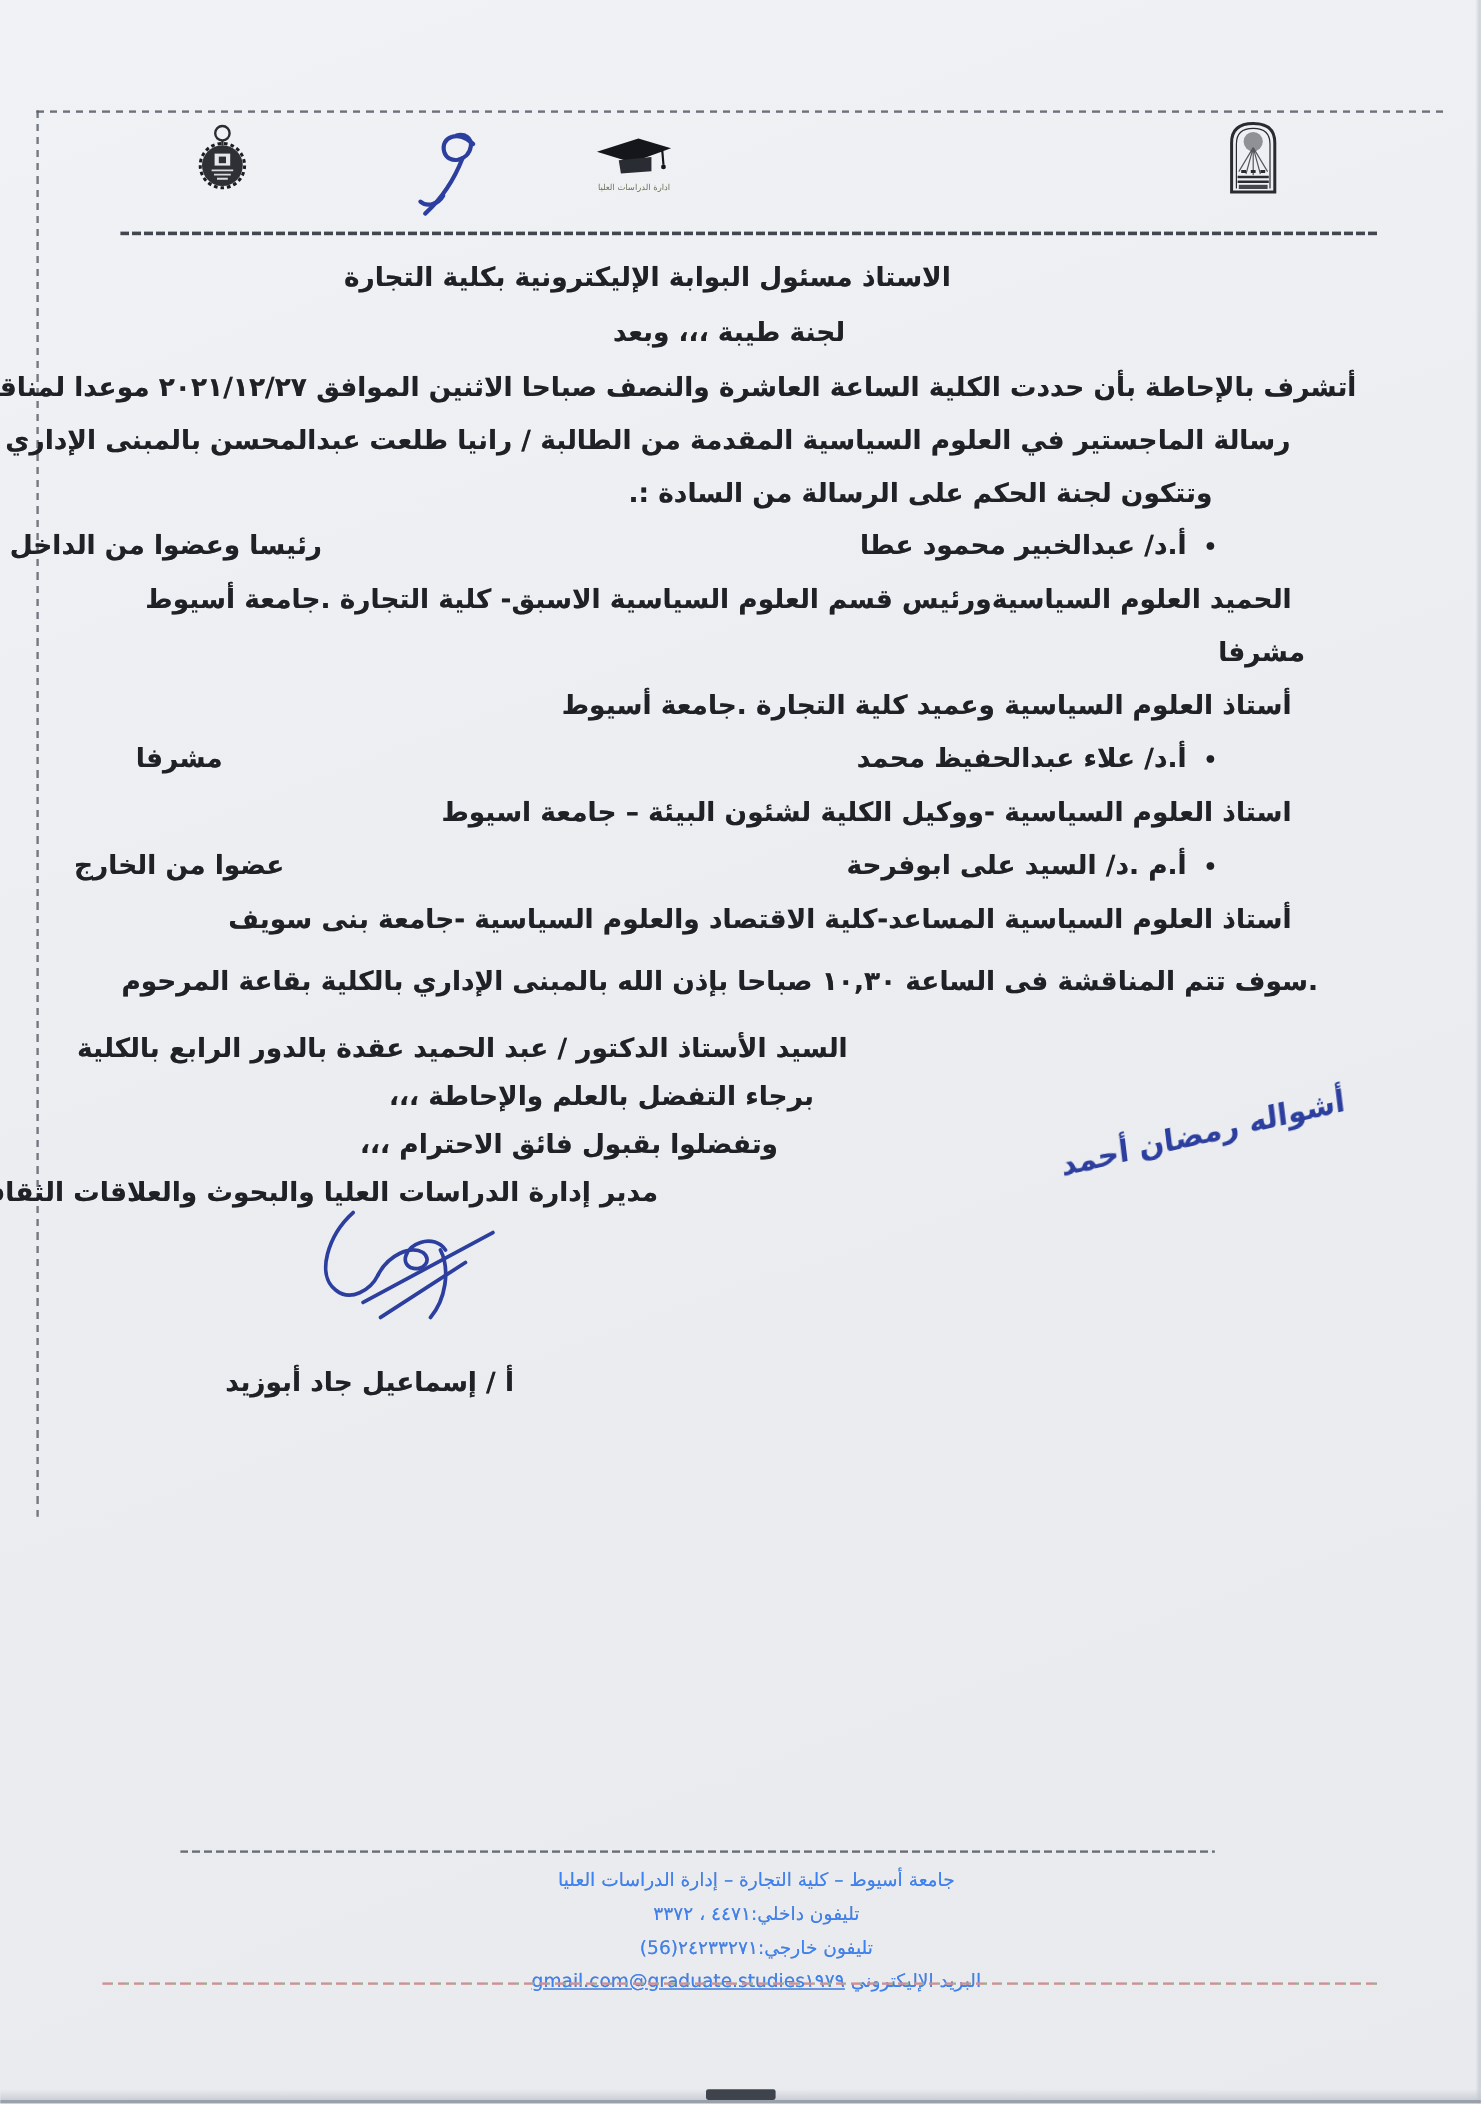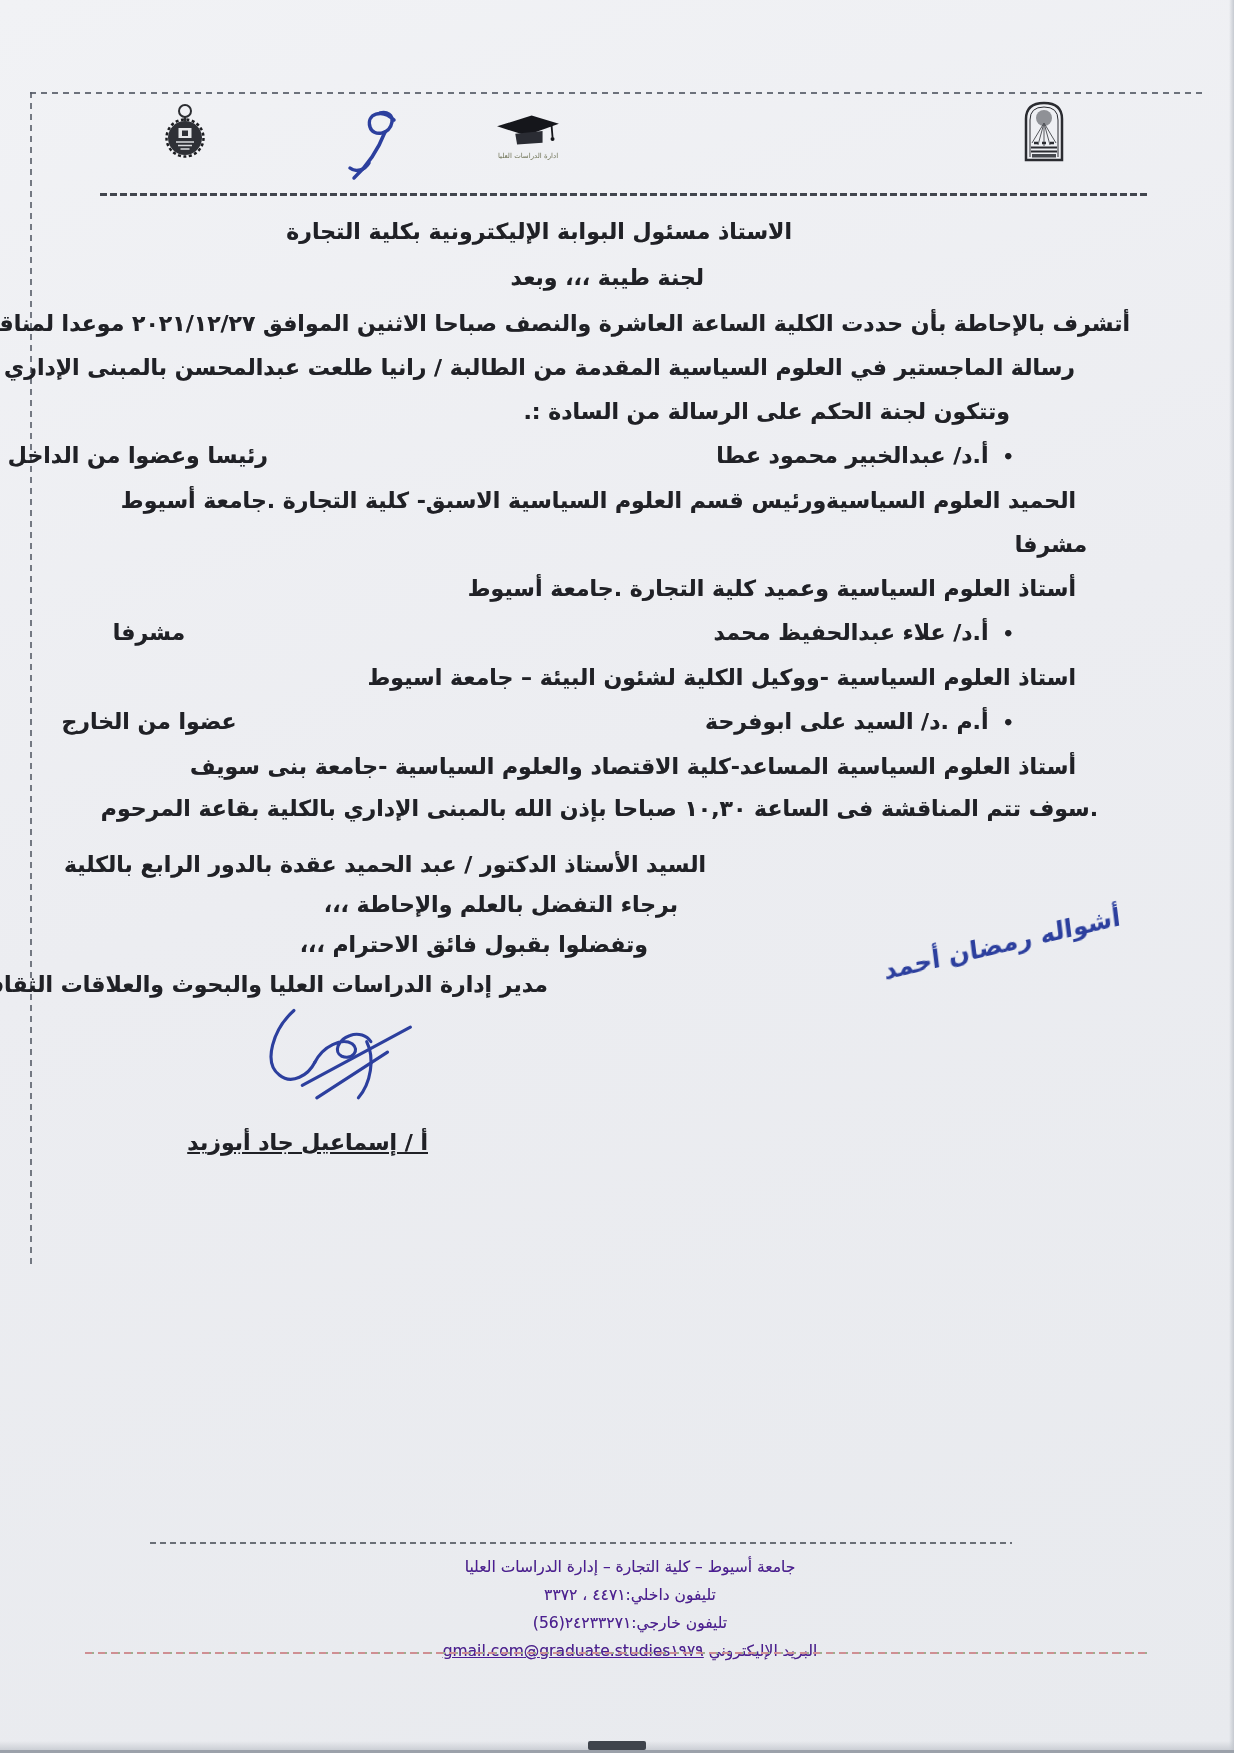--- a/index.html
+++ b/index.html
@@ -32,37 +32,37 @@
   .l-recipient{padding-left:0;padding-right:378px;margin-top:14px;}
   .l-salutation{padding-right:466px;margin-top:10px;}
   .l-body1{padding-right:40px;margin-top:10px;}
   .l-body2{padding-right:95px;margin-top:8px;}
   .l-committee-heading{padding-right:160px;margin-top:8px;}
   .member{display:flex;justify-content:space-between;align-items:flex-start;margin-top:8px;}
   .member .name{padding-right:156px;white-space:nowrap;}
   .member .bullet{margin-left:14px;font-size:18px;}
   .member .role{width:238px;flex:0 0 auto;text-align:center;white-space:nowrap;}
   .member-title{text-align:right;padding-right:94px;margin-top:8px;white-space:nowrap;}
-  .l-schedule1{padding-right:72px;margin-top:6px;}
+  .l-schedule1{padding-right:72px;margin-top:16px;}
   .l-schedule2{padding-right:464px;margin-top:20px;}
   .l-courtesy1{padding-right:492px;margin-top:4px;}
   .l-courtesy2{padding-right:522px;margin-top:4px;}
   .l-sig-title{padding-right:622px;margin-top:4px;}
-  .l-sig-name{padding-right:742px;margin-top:122px;font-size:22px;text-decoration:underline;}
+  .l-sig-name{padding-right:742px;margin-top:122px;font-size:22px;}
   
   .signature{position:absolute;left:248px;top:998px;width:200px;height:104px;}
   .hand-note{position:absolute;left:824px;top:936px;width:300px;
     transform:rotate(-13deg) skewX(-6deg);
     color:#2c3f9e;font-size:25px;font-weight:700;letter-spacing:1px;white-space:nowrap;
     filter:blur(.3px);}
   
   .footer-rule-top{position:absolute;left:150px;top:1542px;width:862px;height:2px;
     background:repeating-linear-gradient(90deg,#6a6f77 0 6px,transparent 6px 10px);}
   .footer{position:absolute;left:98px;top:1550px;width:1064px;text-align:center;direction:rtl;
-    font-size:15.5px;font-weight:400;color:#4c1d95;line-height:22px;
+    font-size:15.5px;font-weight:400;color:#3b82f6;line-height:22px;
     text-shadow:0 0 .4px rgba(20,20,25,.4);}
   .footer .f-line{margin-top:6px;white-space:nowrap;}
   .footer .email{text-decoration:underline;}
   .footer-rule-bottom{position:absolute;left:85px;top:1652px;width:1064px;height:2px;
     background:repeating-linear-gradient(90deg,#cf8f93 0 7px,#9db08f 7px 9px,transparent 9px 13px);}
   
   .scan-right{position:absolute;right:0;top:0;width:5px;height:100%;
     background:linear-gradient(90deg,transparent,#c6cad1);}
   .scan-bottom{position:absolute;left:0;right:0;bottom:0;height:12px;
     background:linear-gradient(180deg,transparent,#c2c6cd);}

